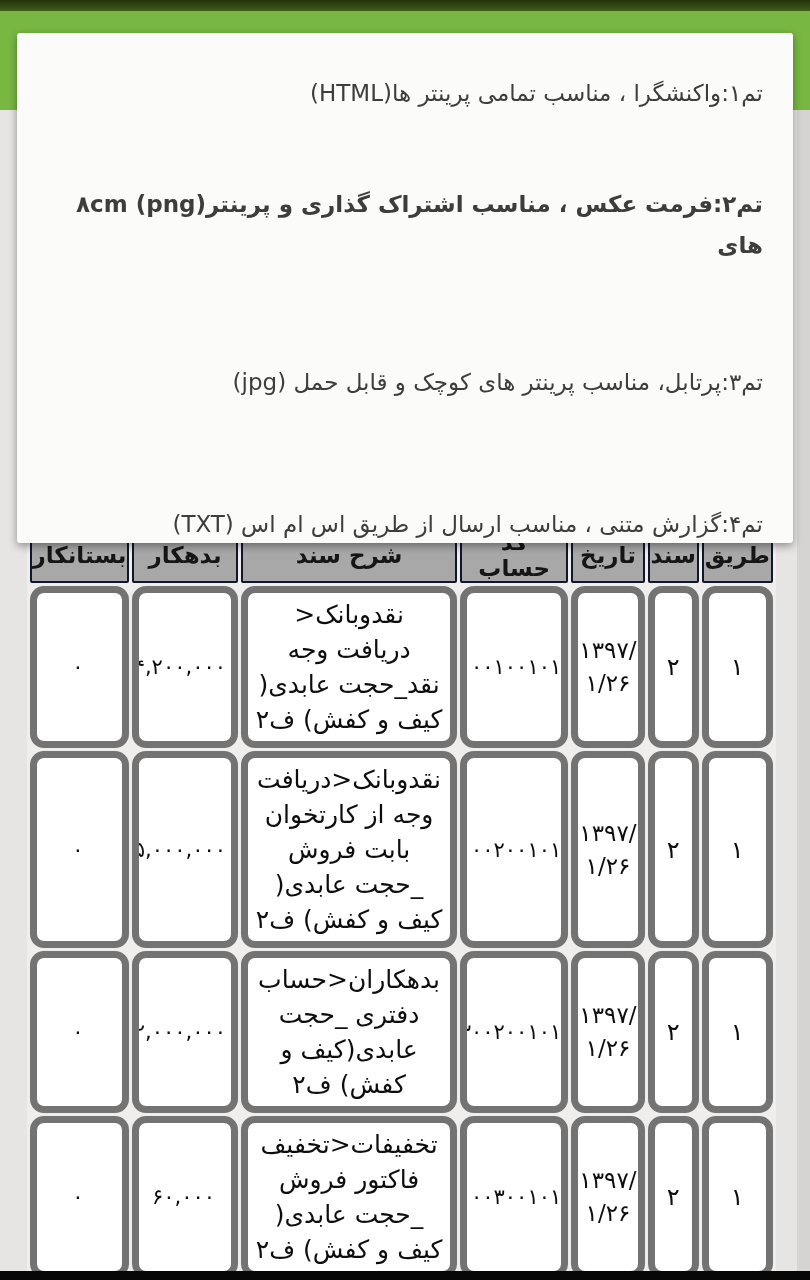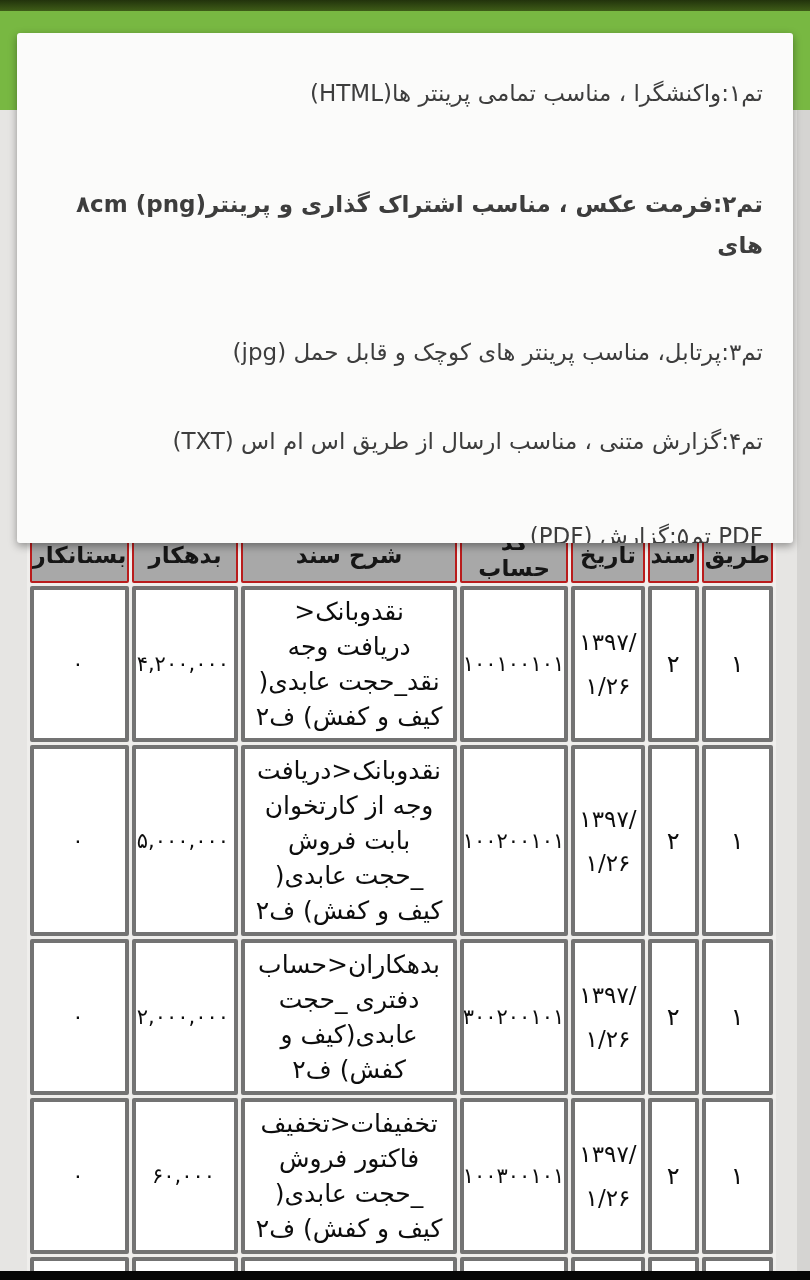--- a/index.html
+++ b/index.html
@@ -38,69 +38,69 @@
   .theme-item {
     color:#3d3d3d;
     font-size:23px;
     line-height:41px;
     text-align:right;
     white-space:pre-line;
     cursor:pointer;
   }
   .theme-item.t1 { margin-top:40px; }
   .theme-item.t2 { margin-top:70px;font-weight:bold; }
-  .theme-item.t3 { margin-top:66px; }
-  .theme-item.t4 { margin-top:48px; }
+  .theme-item.t3 { margin-top:96px; }
+  .theme-item.t4 { margin-top:101px; }
   .theme-item.t5 { margin-top:54px; }
 
   
   .table-wrap {
     position:absolute; left:20px; top:524px; width:756px; z-index:1;
   }
   table.journal {
     direction:rtl;
     border-collapse:separate;
     border-spacing:3px;
     background:#efeeec;
     table-layout:fixed;
     width:749px;
   }
   table.journal th {
     background:#a8a8a8;
-    border:2px solid #b91c1c;
+    border:2px solid #0f172a;
     border-radius:2px;
     color:#161616;
     font-size:23px;
     font-weight:700;
     height:34px;
     text-align:center;
     overflow:hidden;
   }
   table.journal td {
     background:#ffffff;
-    border:4px solid #737373;
-    border-radius:2px;
+    border:7px solid #737373;
+    border-radius:14px;
     color:#0d0d0d;
     text-align:center;
     vertical-align:middle;
     overflow:hidden;
   }
   col.c-radif  { width:70px; }
   col.c-sanad  { width:50px; }
   col.c-date   { width:72px; }
   col.c-code   { width:106px; }
   col.c-desc   { width:212px; }
   col.c-debit  { width:104px; }
   col.c-credit { width:97px; }
 
   td.cell-desc {
     font-size:25px; line-height:35px; white-space:pre-line; padding:4px 2px;
   }
   td.cell-date {
-    direction:ltr; font-size:23px; line-height:44px; white-space:pre-line;
+    direction:ltr; font-size:23px; line-height:33px; white-space:pre-line;
   }
   td.cell-code { font-size:21px; letter-spacing:-0.3px; }
   td.cell-num  { font-size:21px; text-align:right; padding-left:2px; padding-right:5px; }
   td.cell-radif, td.cell-sanad { font-size:24px; }
 
   tr.row-1 td { height:143px; }
   tr.row-2 td { height:180px; }
   tr.row-3 td { height:146px;margin-top:21px; }
   tr.row-4 td { height:143px; }
   tr.row-5 td { height:160px; }

